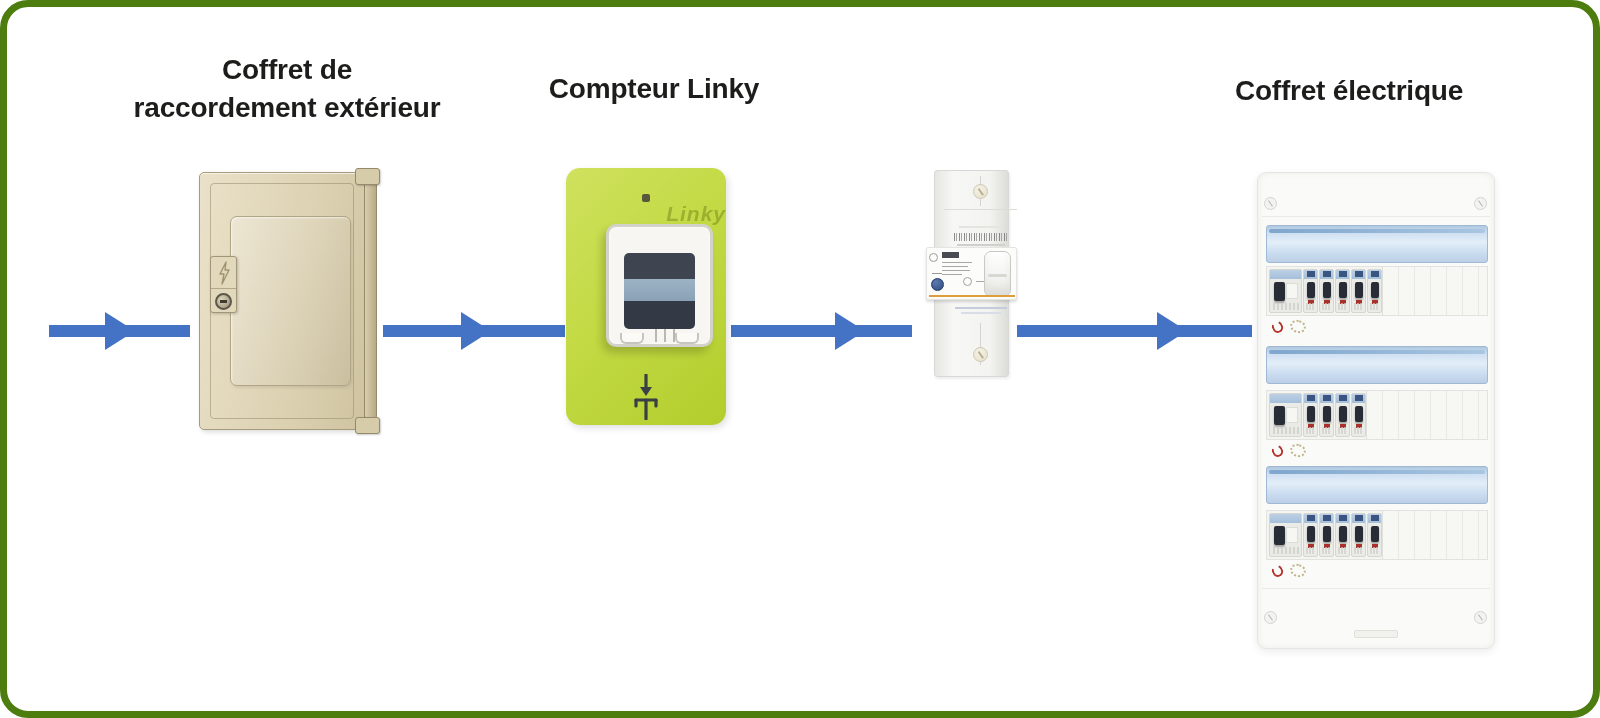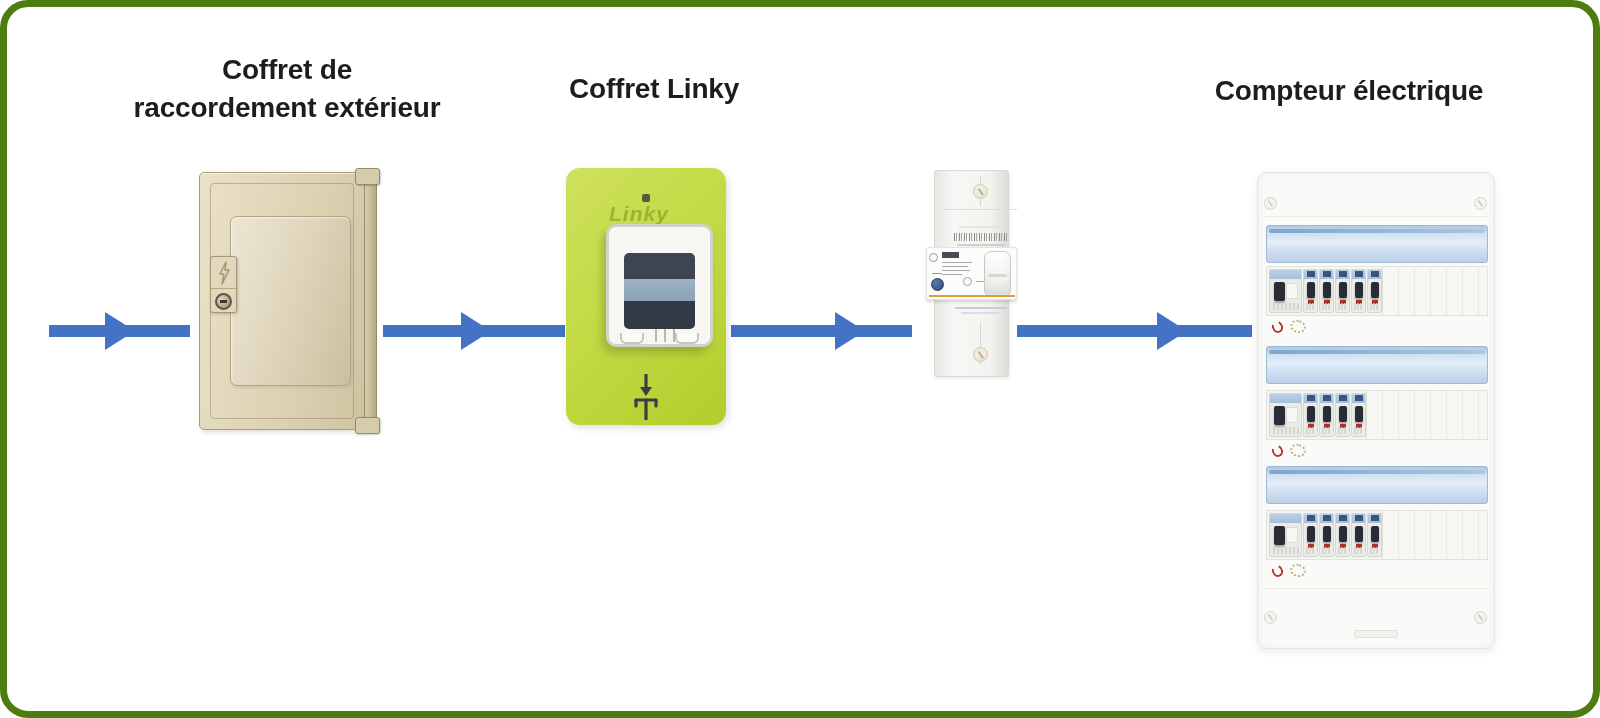--- a/index.html
+++ b/index.html
@@ -64,22 +64,22 @@
   .cf-key::after{content:"";position:absolute;left:3px;top:5px;width:7px;height:3px;background:#3f3a30;}
 
   
   .linky{
     position:absolute;left:559px;top:161px;width:160px;height:257px;border-radius:14px;
     background:linear-gradient(135deg,#cfe15e 0%,var(--linky-green,#C3DA44) 45%,#b2cd2c 100%);
     box-shadow:2px 3px 7px rgba(0,0,0,.13);
   }
   .lk-led{position:absolute;left:76px;top:26px;width:8px;height:8px;background:#57593a;border-radius:2px;}
   .lk-logo{
-    position:absolute;left:11px;top:34px;width:100%;text-align:left;
-    font-style:italic;font-weight:bold;font-size:21px;color:rgba(122,142,30,.55);letter-spacing:1px;padding-left:32px;
+    position:absolute;left:0;top:34px;width:100%;text-align:right;
+    font-style:italic;font-weight:bold;font-size:21px;color:rgba(122,142,30,.55);letter-spacing:1px;
   }
   .lk-display{
     position:absolute;left:40px;top:56px;width:107px;height:123px;border-radius:10px;
     background:#f7f6f2;border:3px solid #d2d1ca;
     box-shadow:-4px 6px 9px rgba(0,0,0,.18),inset 0 0 3px rgba(255,255,255,.9);
   }
   .lk-screen{position:absolute;left:15px;top:26px;width:71px;height:76px;border-radius:5px;overflow:hidden;}
   .lk-b1{height:26px;background:#3e4450;}
   .lk-b2{height:22px;background:linear-gradient(180deg,#9db3c4,#8aa2b6);}
   .lk-b3{height:28px;background:#333945;}
@@ -186,22 +186,22 @@
   .wire-tan{position:absolute;left:18px;top:1px;width:16px;height:13px;border:2px dotted #c0b48a;border-radius:50%;transform:rotate(15deg);}
   .tb-plate{position:absolute;left:50%;margin-left:-22px;bottom:10px;width:44px;height:8px;background:#f1f1ee;border:1px solid #e0e0db;border-radius:2px;}
 </style>
 </head>
 <body style="--arrow: #4472C4; --linky-green: #C3DA44; --coffret-beige: #DCD1B1; --strip-blue: #C9DCEF;">
 
 <div class="canvas">
 
   <div class="step-label lbl-1">Coffret de
 raccordement extérieur</div>
-  <div class="step-label lbl-2">Coffret Linky</div>
-  <div class="step-label lbl-4">Compteur électrique</div>
+  <div class="step-label lbl-2">Compteur Linky</div>
+  <div class="step-label lbl-4">Coffret électrique</div>
 
   <div class="aseg s1"></div>
   <div class="ahead h1"></div>
   <div class="aseg s2"></div>
   <div class="ahead h2"></div>
   <div class="aseg s3"></div>
   <div class="ahead h3"></div>
   <div class="aseg s4"></div>
   <div class="ahead h4"></div>
 

